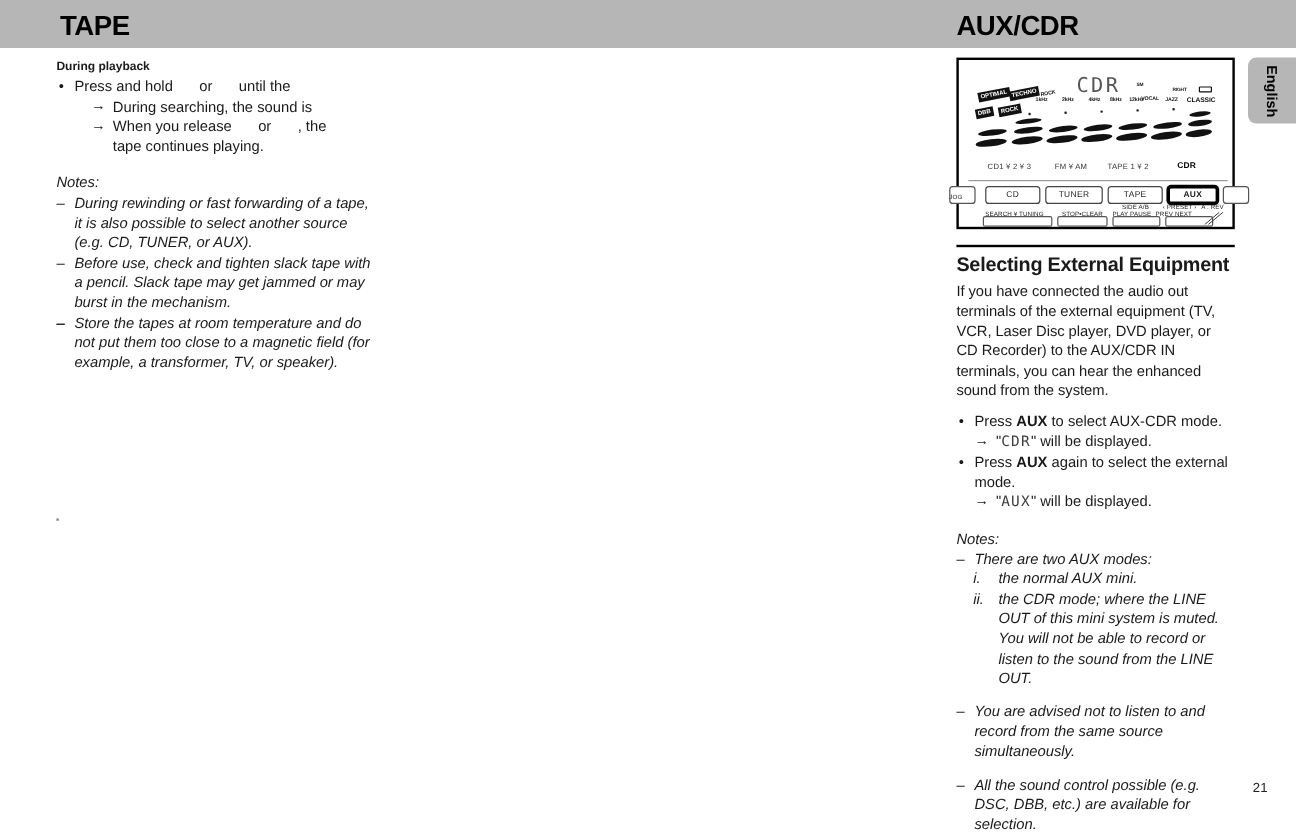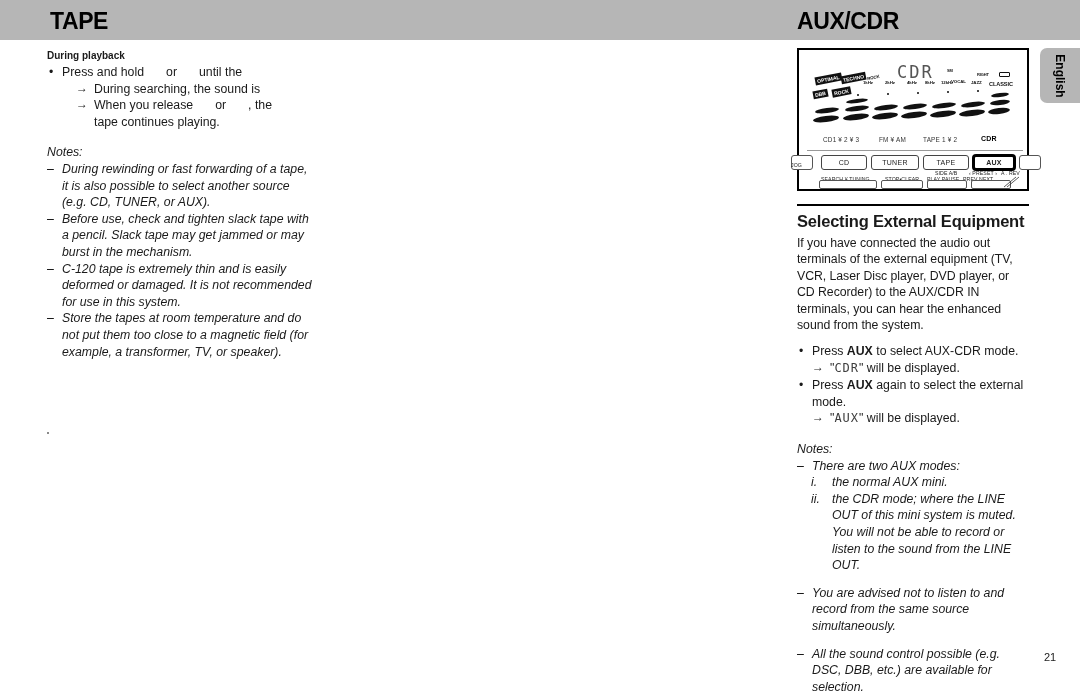--- a/index.html
+++ b/index.html
@@ -302,21 +302,20 @@
       <li>
         <span class="dash">–</span>
         <span>During rewinding or fast forwarding of a tape, it is also possible to select another source (e.g. CD, TUNER, or AUX).</span>
       </li>
       <li>
         <span class="dash">–</span>
         <span>Before use, check and tighten slack tape with a pencil.  Slack tape may get jammed or may burst in the mechanism.</span>
       </li>
       <li>
         <span class="dash">–</span>
-        <span>C-120 tape is extremely thin and is easily deformed or damaged.  It is not recommended for use in this system.</span>
       </li>
       <li>
         <span class="dash">–</span>
         <span>Store the tapes at room temperature and do not put them too close to a magnetic field (for example, a transformer, TV, or speaker).</span>
       </li>
     </ul>
   </div>
 
   <div class="stray-dot"></div>
 

